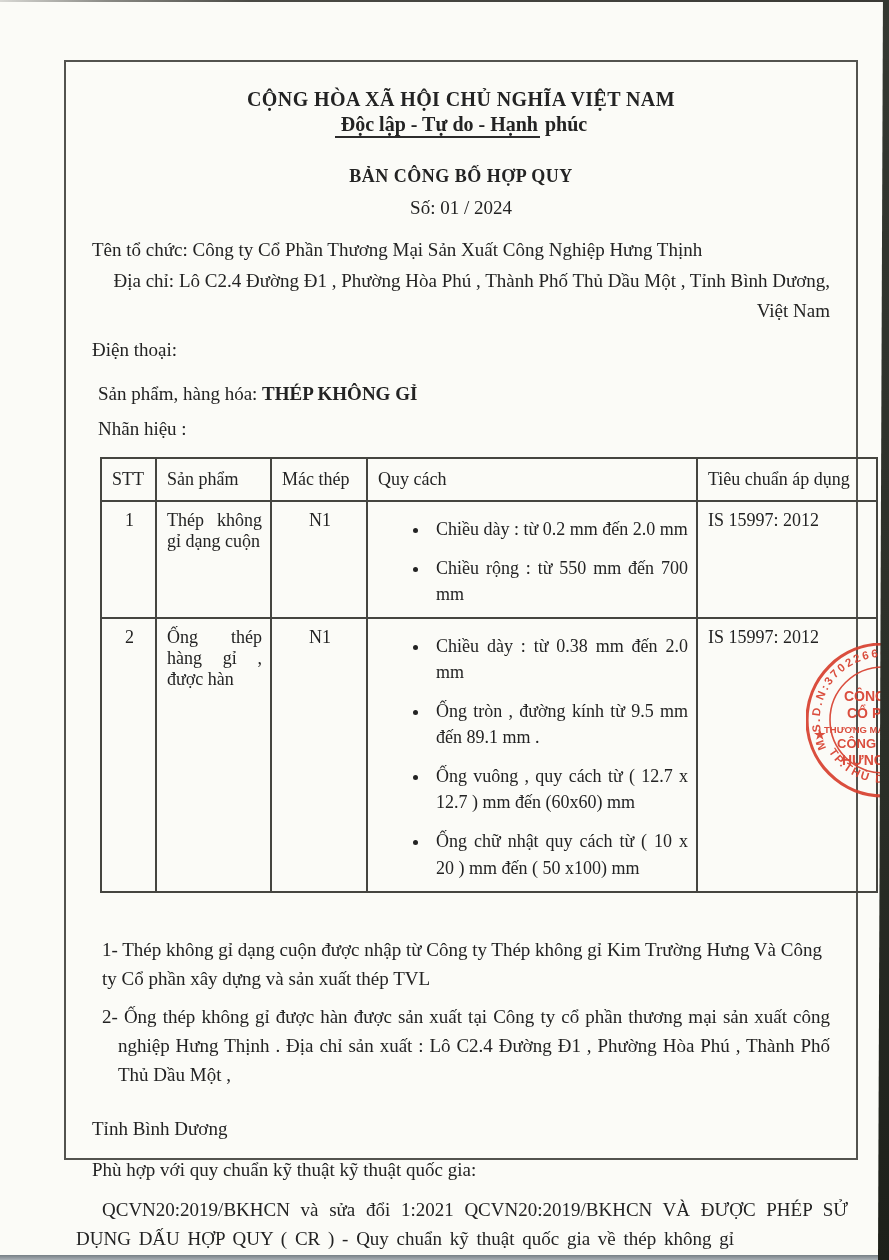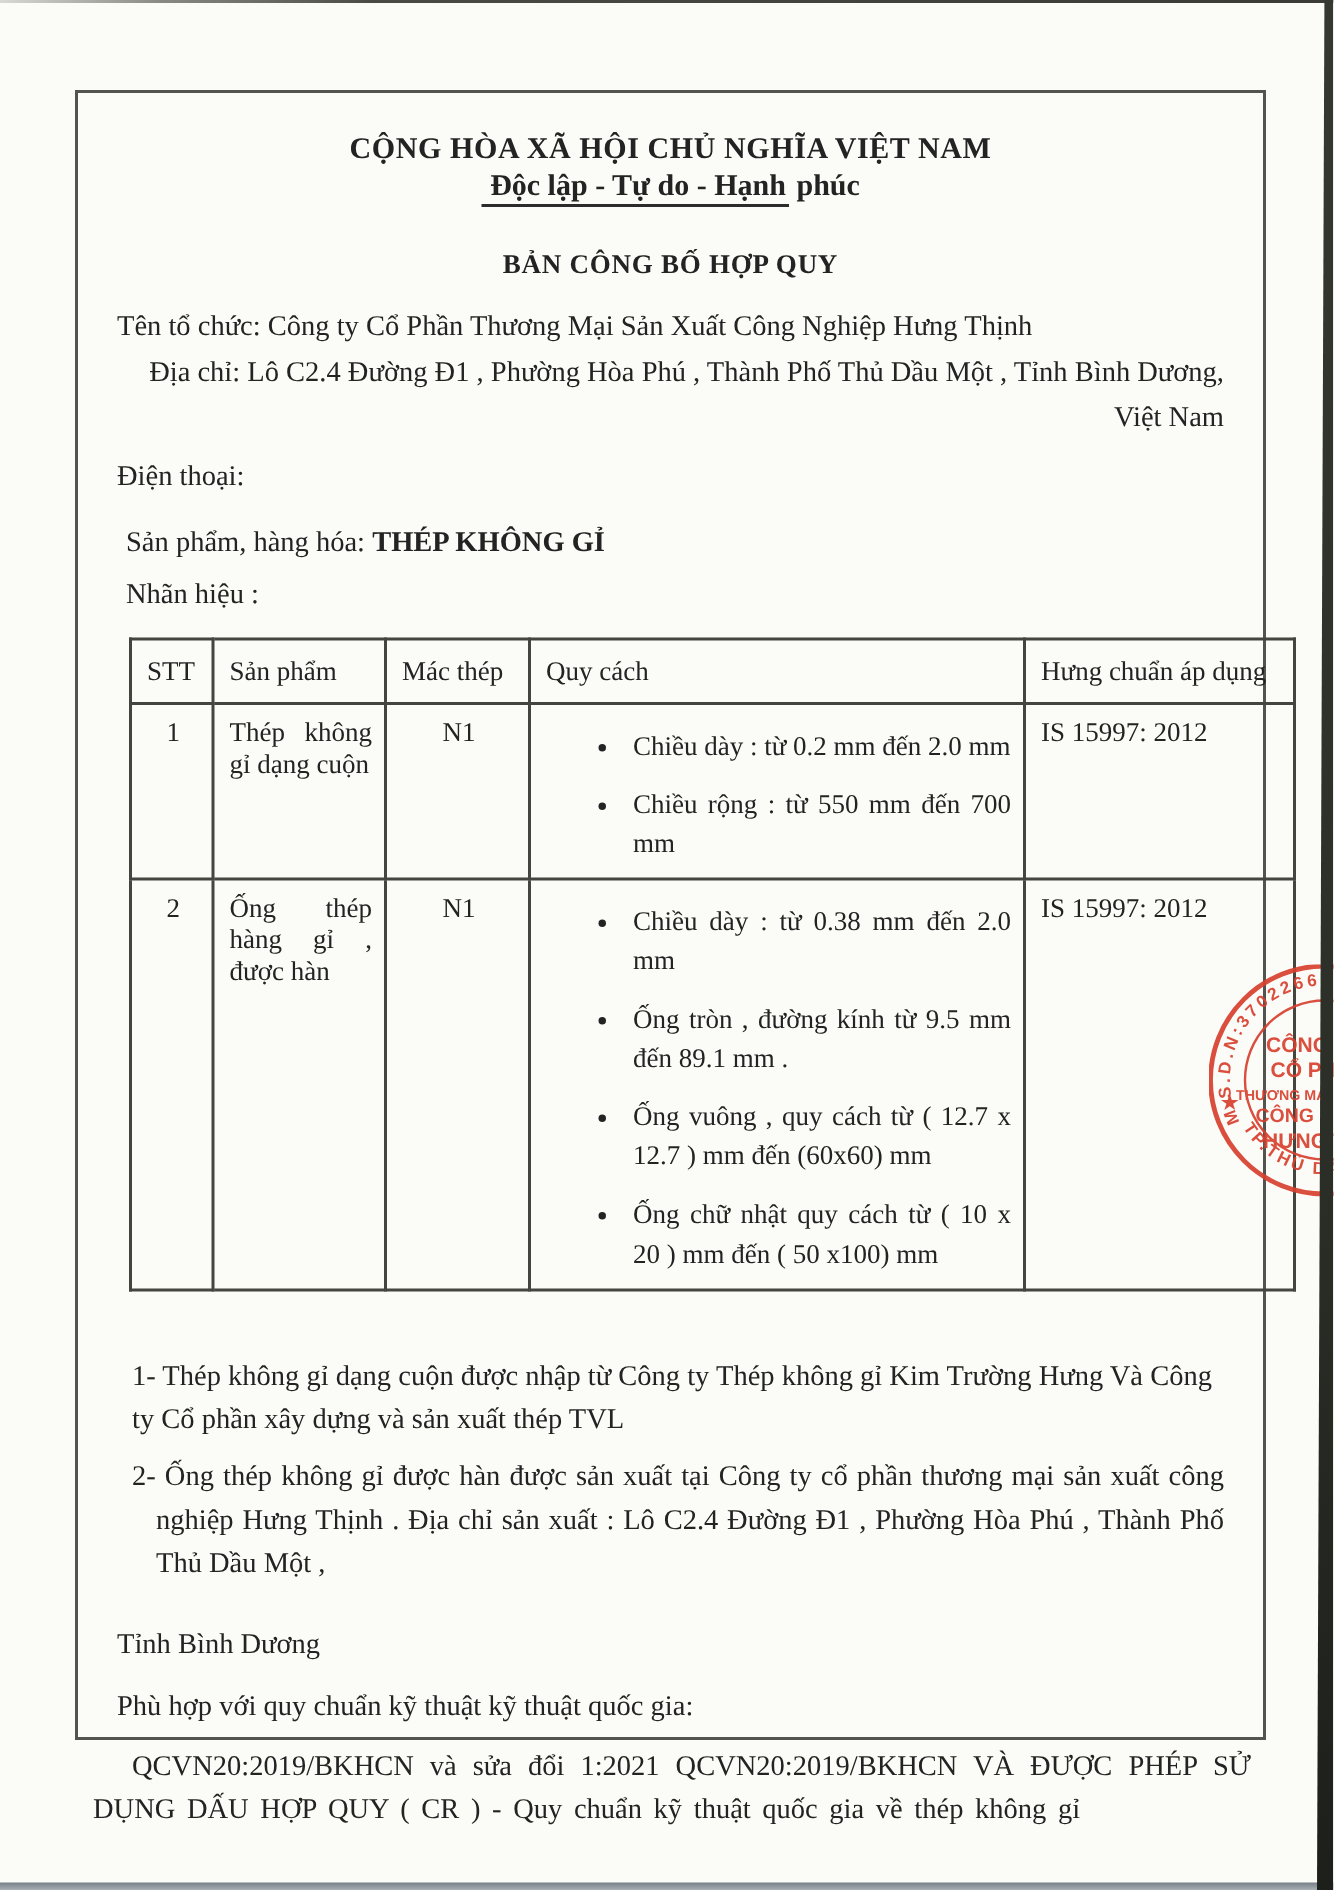--- a/index.html
+++ b/index.html
@@ -11,21 +11,21 @@
   }
   
   .scan-top{position:absolute;top:0;left:0;width:100%;height:2px;z-index:40;
     background:linear-gradient(90deg,#d8d8d4 0%,#8a8a85 12%,#4a4a45 28%,#3a3a36 100%);}
   .scan-right{position:absolute;top:0;right:0;bottom:0;width:11px;z-index:50;
     background:linear-gradient(180deg,#343831 0%,#2b2f28 60%,#1d201a 100%);
     clip-path:polygon(45% 0,100% 0,100% 100%,0 100%);}
   .scan-bottom{position:absolute;bottom:0;left:0;width:100%;height:5px;z-index:45;
     background:linear-gradient(180deg,#767f85 0%,#99a1a7 70%,#aab1b6 100%);}
 
-  .doc-frame{position:absolute;left:50px;top:60px;width:794px;height:1100px;
+  .doc-frame{position:absolute;left:64px;top:60px;width:794px;height:1100px;
     border:2px solid #53534f;box-sizing:border-box;z-index:5;}
   .content{padding:12px 26px 0 26px;}
 
   .c{text-align:center;}
   .nat1{font-size:20px;font-weight:bold;letter-spacing:.4px;margin:14px 0 2px 0;}
   .nat2{font-size:20px;font-weight:bold;margin:2px 0 0 0;}
   .nat2 .ul{border-bottom:2px solid #2c2c2c;padding:0 2px 1px 6px;}
   .title{font-size:18px;font-weight:bold;letter-spacing:.5px;margin:30px 0 0 0;}
   .docnum{font-size:19px;margin:10px 0 0 0;}
 
@@ -71,20 +71,21 @@
 <div class="scan-right"></div>
 <div class="scan-bottom"></div>
 
 <div class="doc-frame">
   <div class="content">
 
     <div class="c nat1">CỘNG HÒA XÃ HỘI CHỦ NGHĨA VIỆT NAM</div>
     <div class="c nat2"><span class="ul">Độc lập - Tự do - Hạnh</span><span> phúc</span></div>
 
     <div class="c title">BẢN CÔNG BỐ HỢP QUY</div>
+    <div class="c docnum">Số: 01 / 2024</div>
 
     <p class="p-org">Tên tổ chức: Công ty Cổ Phần Thương Mại Sản Xuất Công Nghiệp Hưng Thịnh</p>
     <p class="p-addr">Địa chỉ: Lô C2.4 Đường Đ1 , Phường Hòa Phú , Thành Phố Thủ Dầu Một , Tỉnh Bình Dương, Việt Nam</p>
     <p class="p-phone">Điện thoại:</p>
     <p class="p-prod"><span>Sản phẩm, hàng hóa: </span><span class="bold">THÉP KHÔNG GỈ</span></p>
     <p class="p-brand">Nhãn hiệu :</p>
 
     <table class="spec">
       <colgroup>
         <col class="w-stt">
@@ -92,21 +93,21 @@
           <col class="w-mt">
           <col class="w-qc">
           <col class="w-tc">
       </colgroup>
       <tbody>
           <tr>
         <th class="th-stt">STT</th>
         <th>Sản phẩm</th>
         <th>Mác thép</th>
         <th>Quy cách</th>
-        <th>Hưng chuẩn áp dụng</th>
+        <th>Tiêu chuẩn áp dụng</th>
       </tr>
       <tr>
         <td class="td-stt">1</td>
         <td class="td-sp">Thép không gỉ dạng cuộn</td>
         <td class="td-mt">N1</td>
         <td class="td-qc">
           <ul class="qc">
             <li>Chiều dày : từ 0.2 mm đến 2.0 mm</li>
             <li>Chiều rộng : từ 550 mm đến 700 mm</li>
           </ul>

